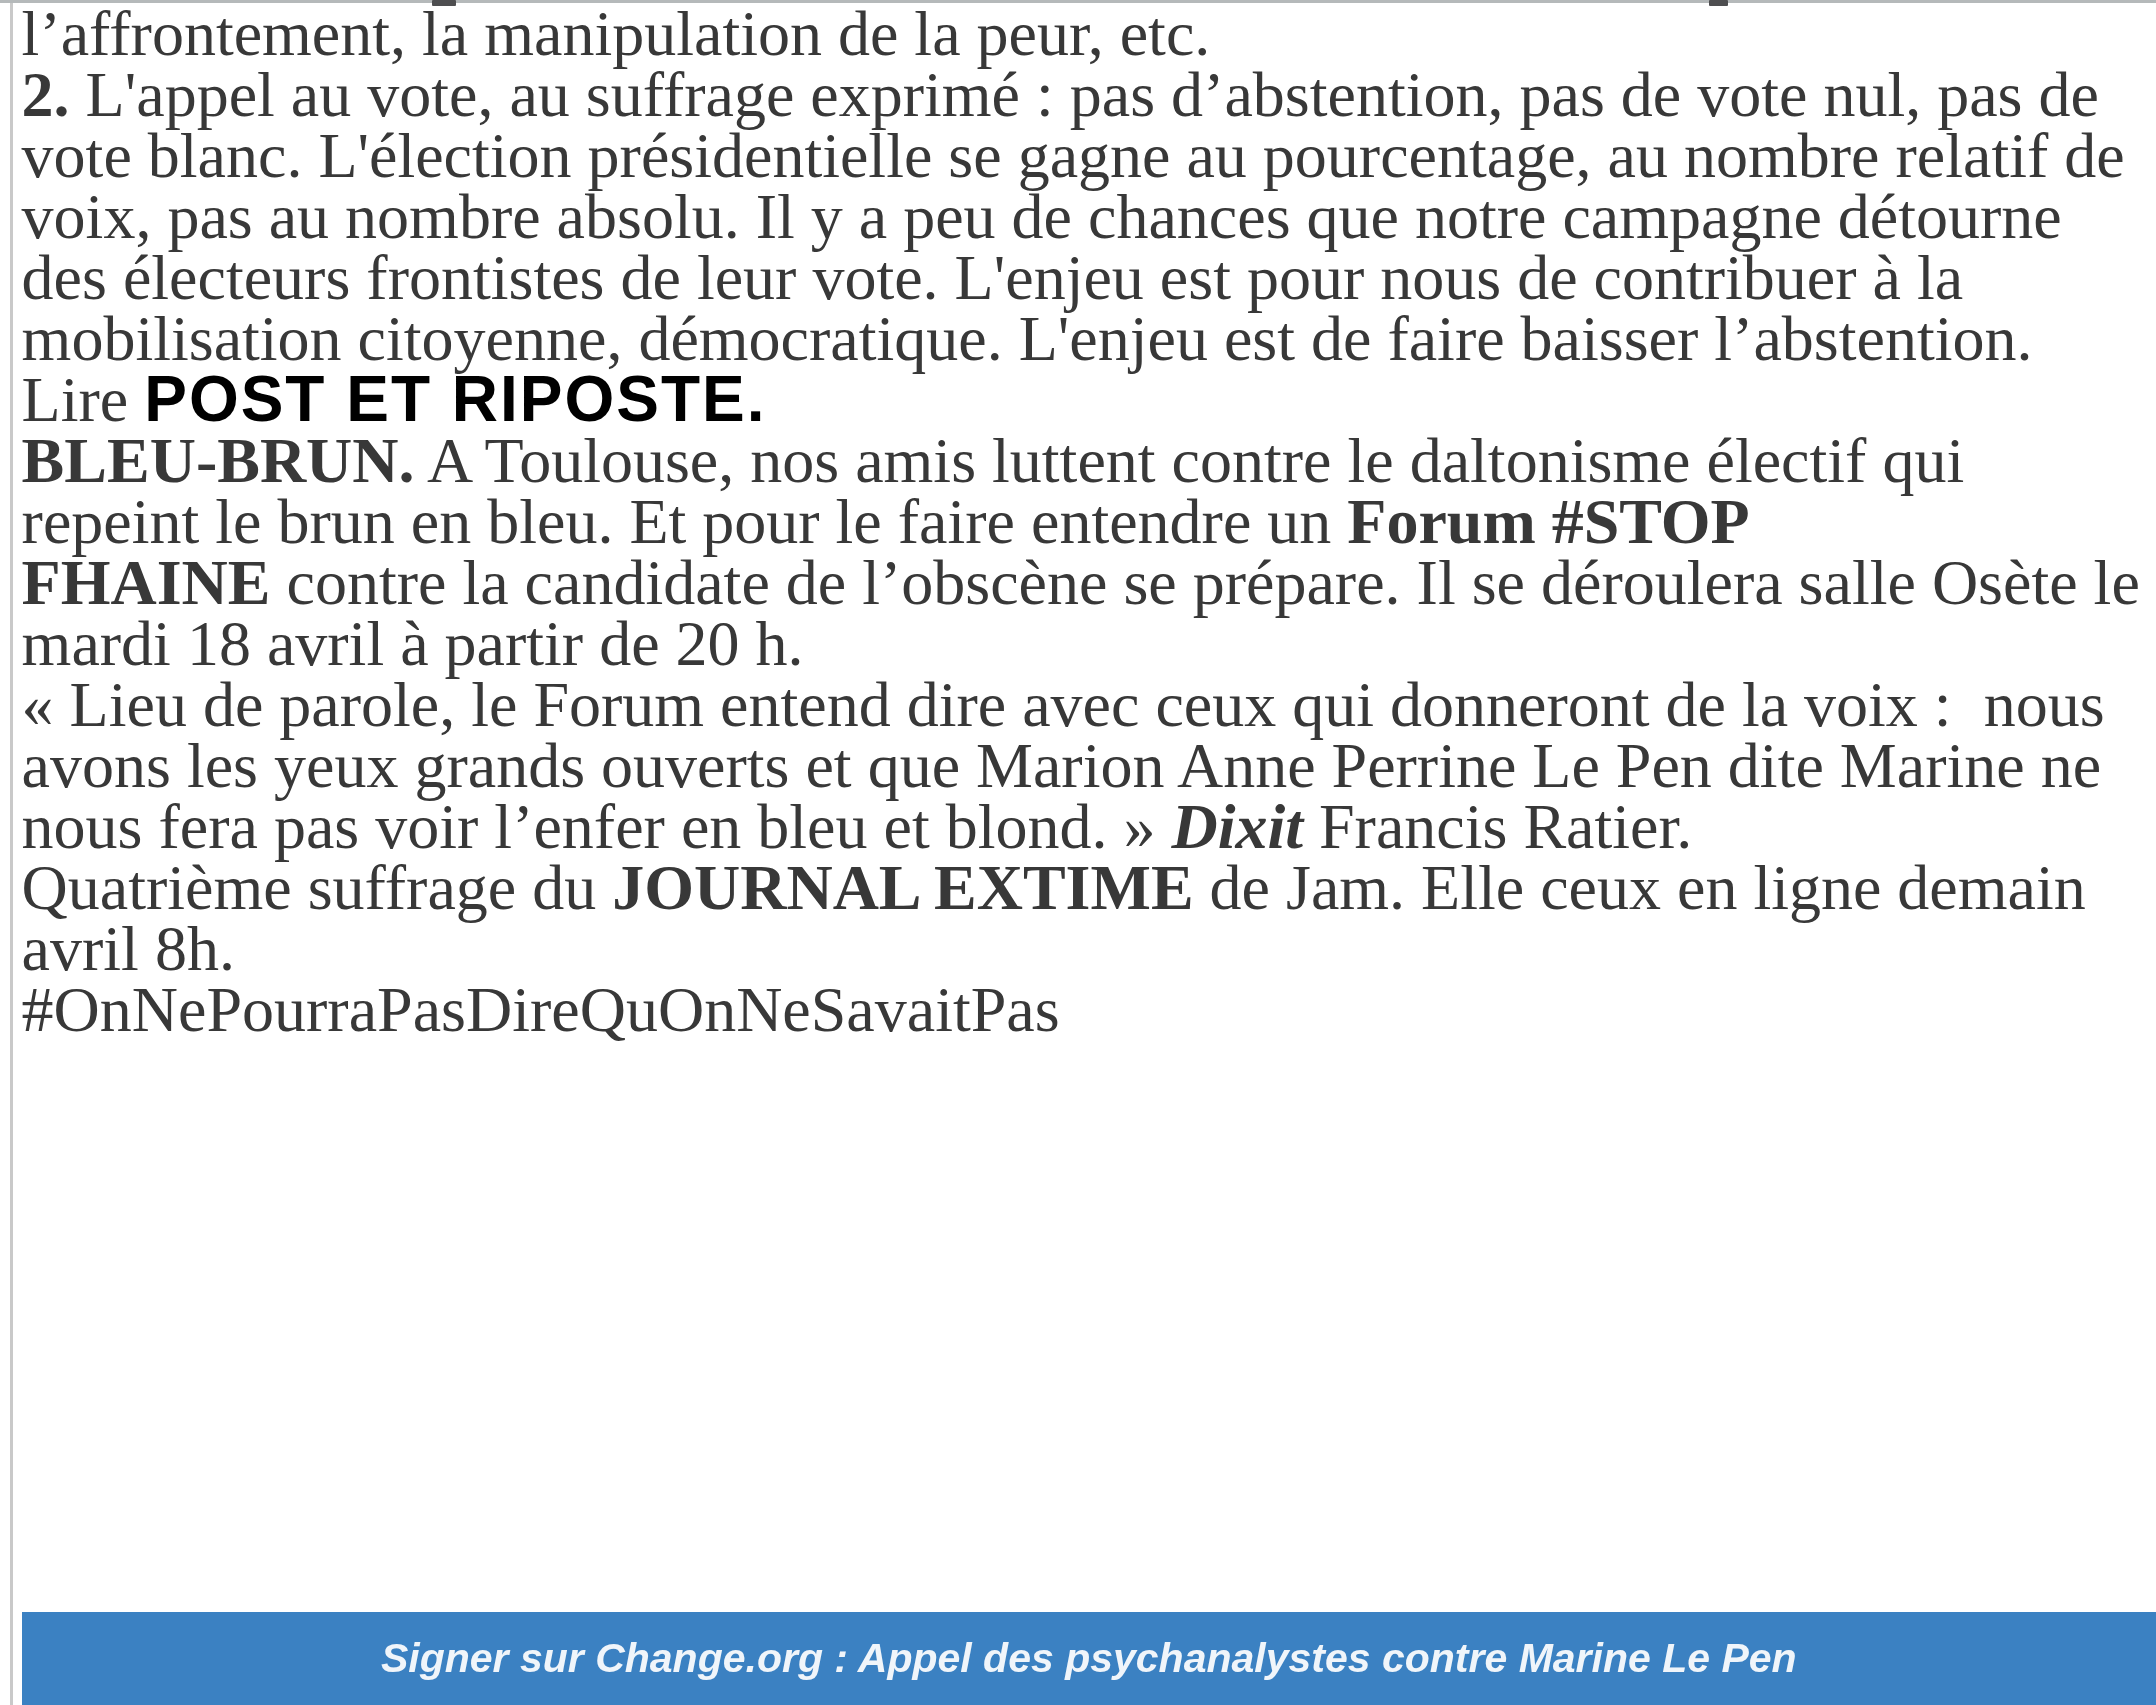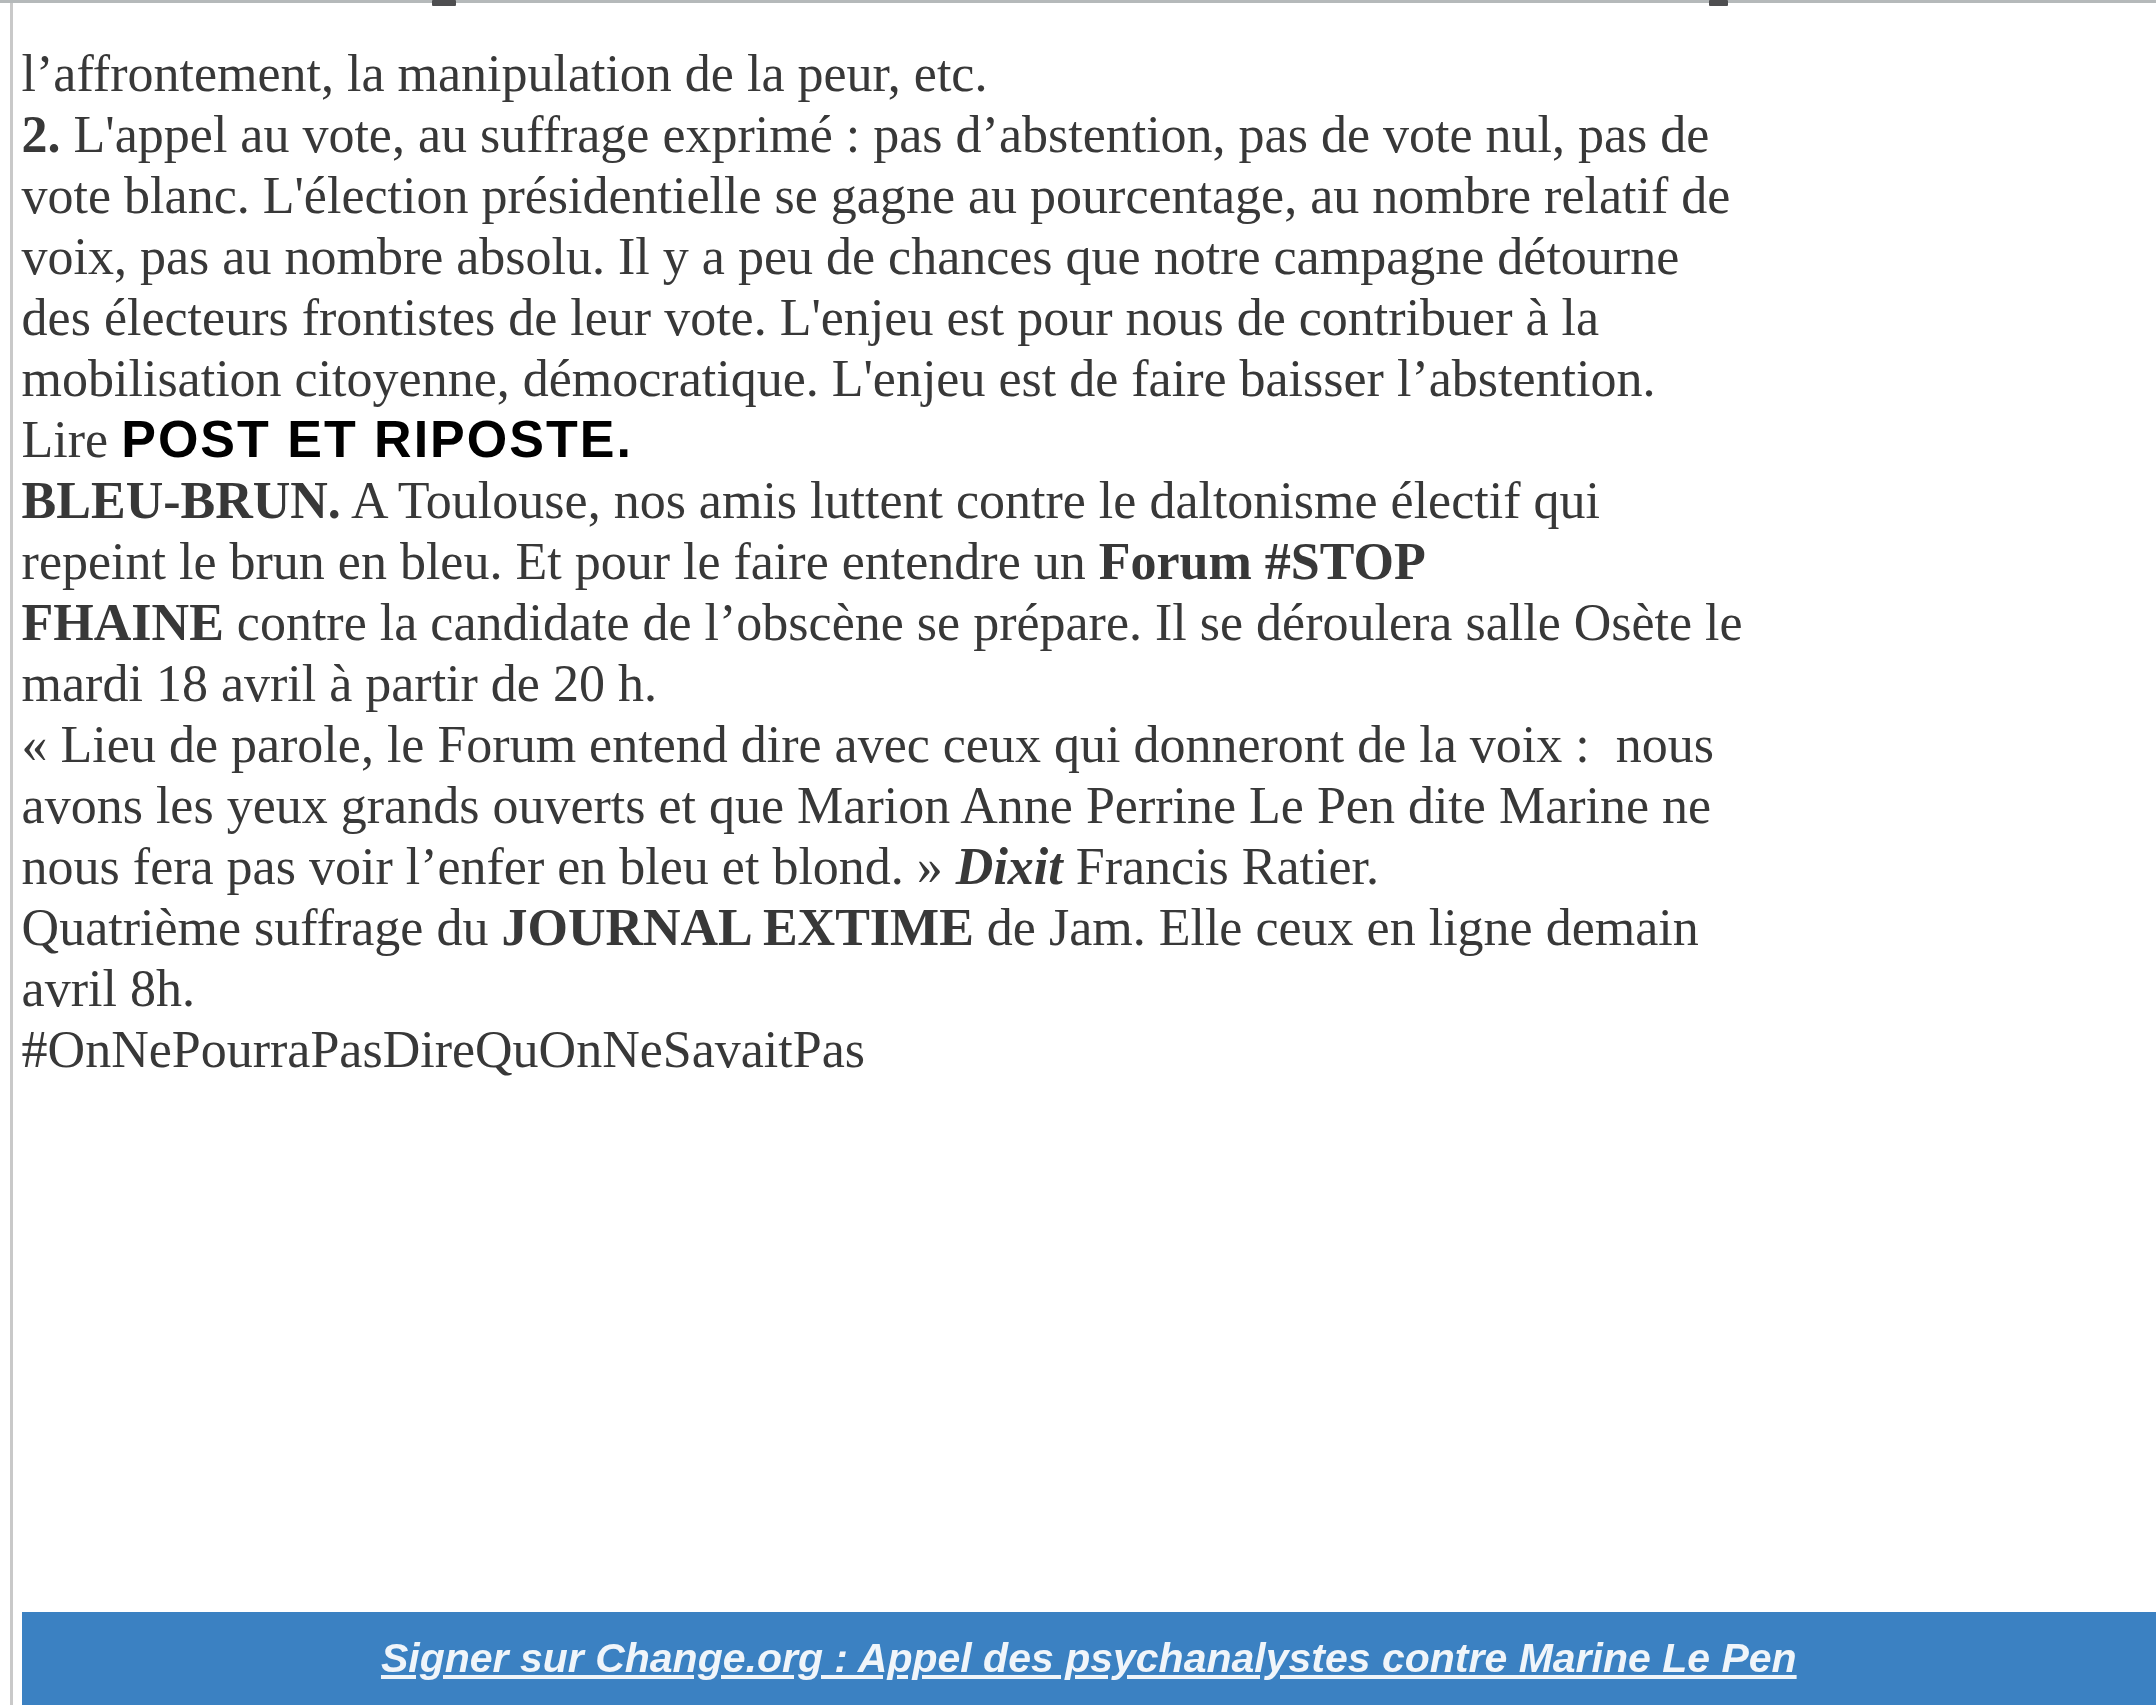--- a/index.html
+++ b/index.html
@@ -16,23 +16,22 @@
   .quote-wrap{
     position:absolute;top:2.9px;left:9.8px;right:0;bottom:0;
     border-left:3.9px solid #c9c9c9;
     display:flex;flex-direction:column;
     padding-left:8.8px;box-sizing:border-box;
   }
 
   .article{
     padding-top:0;
     font-family:"Liberation Serif",serif;
-    font-size:52px;line-height:61px;
+    font-size:64px;line-height:61px;
     color:#383838;
-    margin-top:40px;
   }
   .article p{margin:0;}
   .p1{margin-bottom:41px;}
   .p2{margin-bottom:123px;}
   .p3{margin-bottom:116px;}
   .p4{margin-bottom:84px;}
   .p5{margin-bottom:43px;}
   .p6{margin-bottom:0;}
 
   .run-r{font-style:normal;font-weight:normal;}
@@ -65,16 +64,16 @@
   <div class="dash dash2"></div>
 
   <div class="quote-wrap">
     <div class="article" id="article" style="color: rgb(56, 56, 56);">
         <p class="p1"><span class="run-r">l’affrontement, la manipulation de la peur, etc.</span></p>
         <p class="p2"><span class="run-b">2.</span><span class="run-r"> L'appel au vote, au suffrage exprimé : pas d’abstention, pas de vote nul, pas de</span><br><span class="run-r">vote blanc. L'élection présidentielle se gagne au pourcentage, au nombre relatif de</span><br><span class="run-r">voix, pas au nombre absolu. Il y a peu de chances que notre campagne détourne</span><br><span class="run-r">des électeurs frontistes de leur vote. L'enjeu est pour nous de contribuer à la</span><br><span class="run-r">mobilisation citoyenne, démocratique. L'enjeu est de faire baisser l’abstention.</span><br><span class="run-r">Lire </span><span class="run-bs">POST ET RIPOSTE.</span></p>
         <p class="p3"><span class="run-b">BLEU-BRUN.</span><span class="run-r"> A Toulouse, nos amis luttent contre le daltonisme électif qui</span><br><span class="run-r">repeint le brun en bleu. Et pour le faire entendre un </span><span class="run-b">Forum #STOP</span><br><span class="run-b">FHAINE</span><span class="run-r"> contre la candidate de l’obscène se prépare. Il se déroulera salle Osète le</span><br><span class="run-r">mardi 18 avril à partir de 20 h.</span><br><span class="run-r">« Lieu de parole, le Forum entend dire avec ceux qui donneront de la voix :&nbsp; nous</span><br><span class="run-r">avons les yeux grands ouverts et que Marion Anne Perrine Le Pen dite Marine ne</span><br><span class="run-r">nous fera pas voir l’enfer en bleu et blond. » </span><span class="run-i">Dixit</span><span class="run-r"> Francis Ratier.</span></p>
         <p class="p4"><span class="run-r">Quatrième suffrage du </span><span class="run-b">JOURNAL EXTIME</span><span class="run-r"> de Jam. Elle ceux en ligne demain</span><br><span class="run-r">avril 8h.</span></p>
         <p class="p5"><span class="run-r">#OnNePourraPasDireQuOnNeSavaitPas</span></p>
       </div>
-    <a class="banner" id="banner" style="background: rgb(59, 129, 194); color: rgb(240, 245, 250); text-decoration: underline;">Signer sur Change.org : Appel des psychanalystes contre Marine Le Pen</a>
+    <a class="banner" id="banner" style="background: rgb(59, 129, 194); color: rgb(240, 245, 250);">Signer sur Change.org : Appel des psychanalystes contre Marine Le Pen</a>
   </div>
 </div>
 
 
 </body></html>

